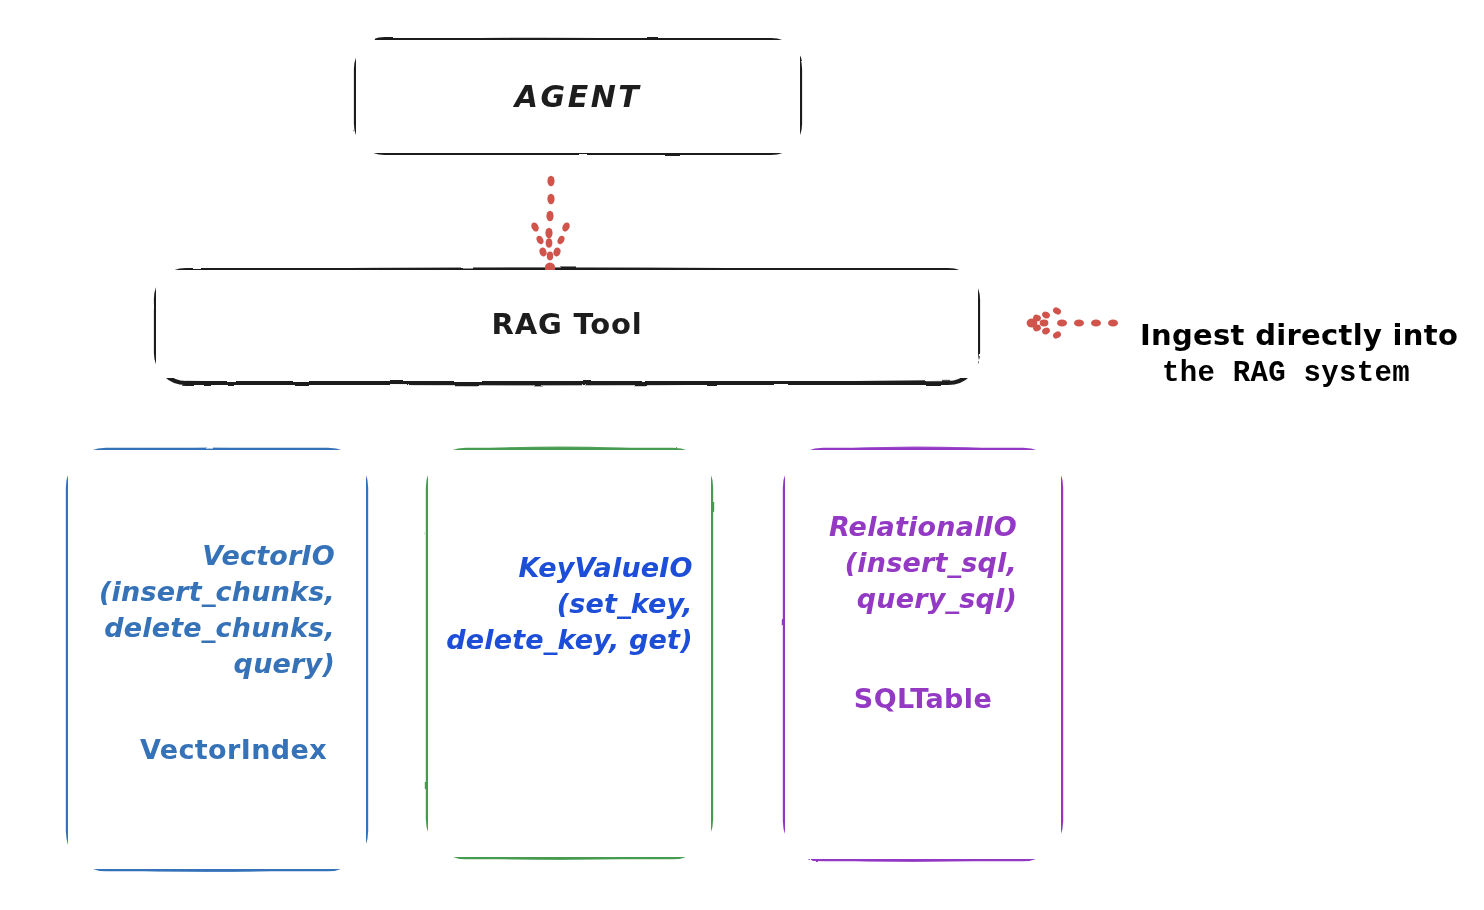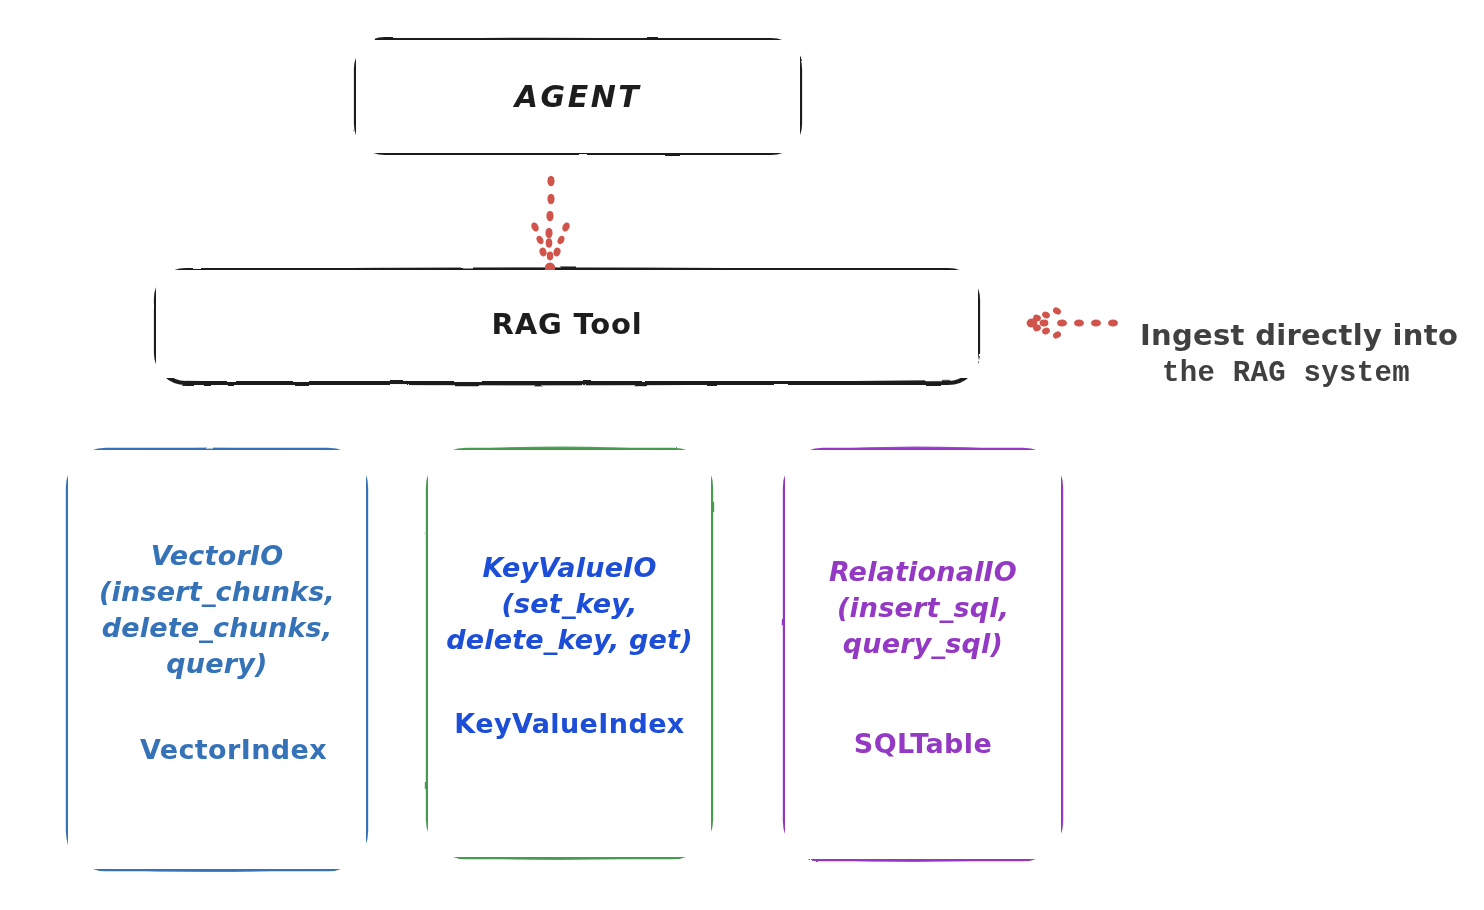--- a/index.html
+++ b/index.html
@@ -26,21 +26,21 @@
 
   
   .node {
     position: absolute;
     box-sizing: border-box;
     background: #ffffff;
     display: flex;
     flex-direction: column;
     align-items: center;
     justify-content: flex-start;
-    text-align: center;
+    text-align: right;
     z-index: 2;
   }
 
   .node-label {
     font-family: "DejaVu Sans", sans-serif;
     font-weight: 700;
     letter-spacing: 0.5px;
     white-space: pre-line;
     line-height: 1.18;
   }
@@ -115,31 +115,31 @@
   #node-keyvalueio .index-label { color: #1d4ed8; }
   #node-relationalio .api-label,
   #node-relationalio .index-label { color: #9339c4; }
 
   #node-vectorio .api-label   { margin-top: 88px; }
   #node-vectorio .index-label { margin-top: 52px; margin-left: 33px; }
 
   #node-keyvalueio .api-label   { margin-top: 100px; }
   #node-keyvalueio .index-label { margin-top: 50px; }
 
-  #node-relationalio .api-label   { margin-top: 104px; }
+  #node-relationalio .api-label   { margin-top: 59px; }
   #node-relationalio .index-label { margin-top: 66px; }
 
   
   #annotation-text {
     position: absolute;
     left: 1140px;
     top: 278px;
     width: 340px;
     z-index: 3;
-    color: #404040;
+    color: #000000;
     font-family: "DejaVu Sans", sans-serif;
     font-size: 29px;
     font-weight: 600;
     line-height: 1.32;
     white-space: pre-line;
     text-align: left;
     letter-spacing: 0.3px;
   }
   #annotation-text .ann-line-2 {
     display: block;
@@ -239,21 +239,20 @@
 (insert_chunks,
 delete_chunks,
 query)</div>
   <div class="index-label">VectorIndex</div>
 </div>
 
 <div class="node" id="node-keyvalueio">
   <div class="api-label">KeyValueIO
 (set_key,
 delete_key, get)</div>
-  <div class="index-label">KeyValueIndex</div>
 </div>
 
 <div class="node" id="node-relationalio">
   <div class="api-label">RelationalIO
 (insert_sql,
 query_sql)</div>
   <div class="index-label">SQLTable</div>
 </div>
 
 <div id="annotation-text">

